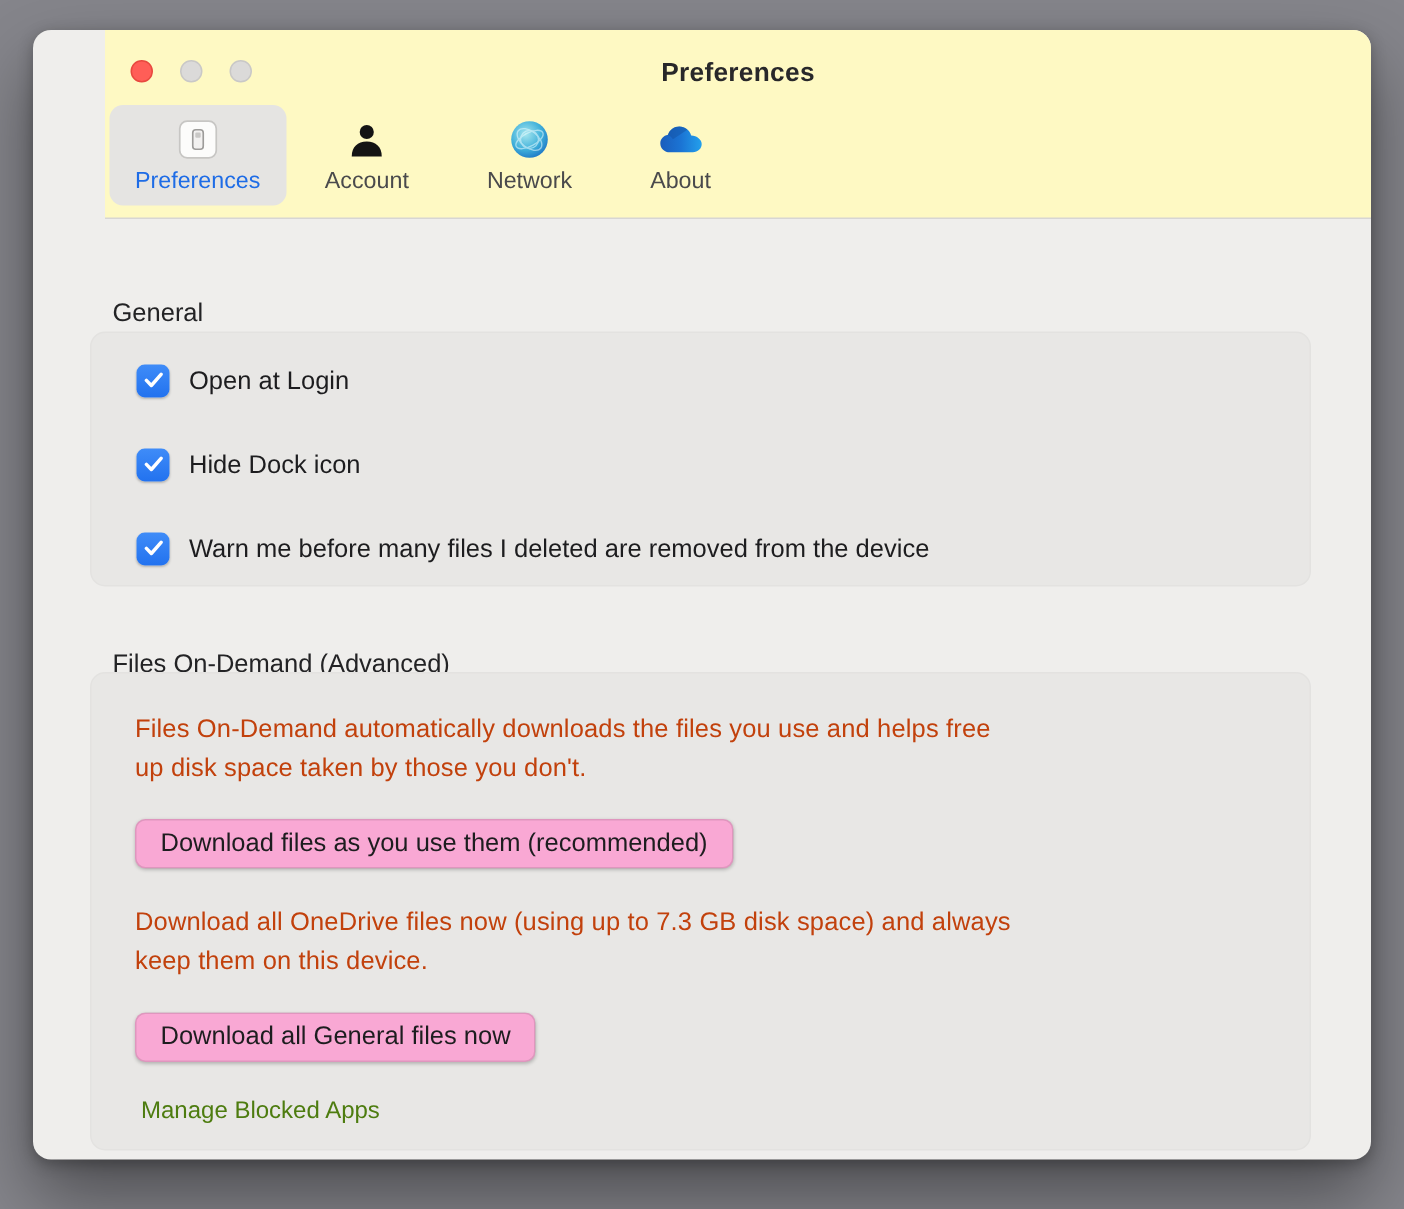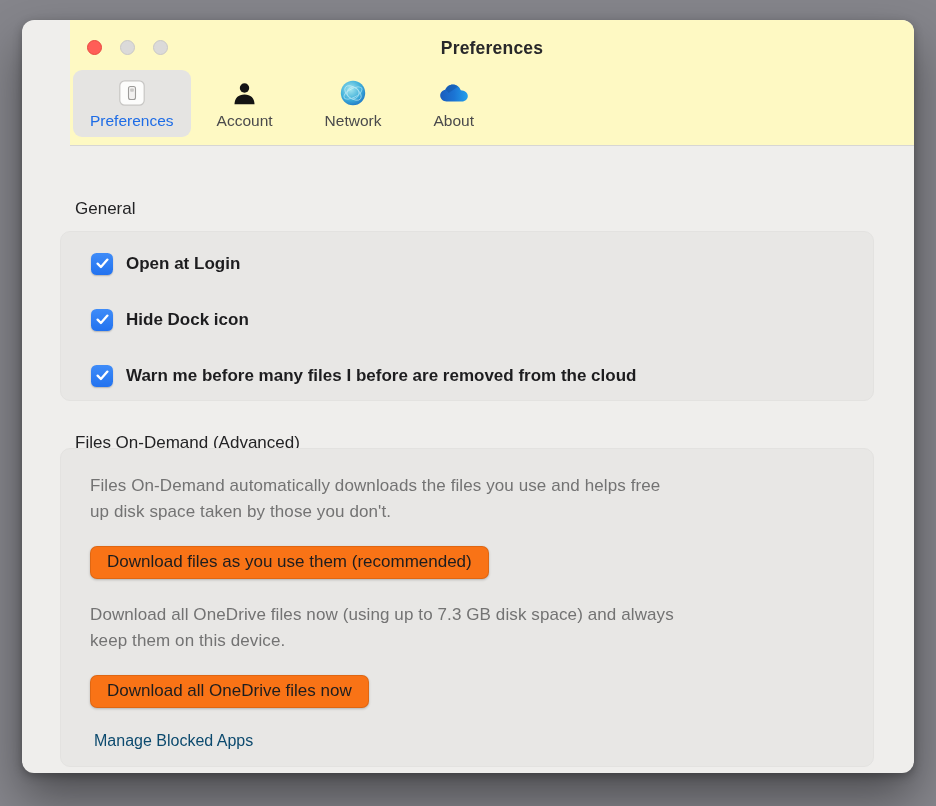--- a/index.html
+++ b/index.html
@@ -38,44 +38,44 @@
   .tab.selected .tlabel{color:#1e6ce6;}
   
   .content{position:absolute;top:127px;left:0;right:0;bottom:0;margin-top:24px;}
   .sec-heading{position:absolute;left:53px;font-size:17px;color:#232325;}
   #h-general{top:28px;}
   #h-fod{top:262px;}
   .groupbox{
     position:absolute;left:38px;width:814px;background:#e8e7e5;
     border:1px solid #e3e2e0;border-radius:10px;box-sizing:border-box;
   }
-  #box-general{top:60px;height:170px;padding:20px 30px;font-weight:bold;}
+  #box-general{top:50px;height:170px;padding:20px 30px;}
   #box-fod{top:277px;height:319px;padding:24px 29px 12px;}
   .check-row{display:flex;align-items:center;gap:13px;height:23px;margin-bottom:33px;}
   .check-row:last-child{margin-bottom:0;}
   .checkbox{
     width:22px;height:22px;border-radius:5.5px;flex:0 0 auto;
     background:linear-gradient(#3f8cf8,#2272ef);
     display:flex;align-items:center;justify-content:center;
     box-shadow:0 1px 1.5px rgba(0,0,0,0.22);
   }
   .check-label{font-size:17px;color:#1d1d1f;}
   .fod-text{
-    font-size:17px;line-height:26px;color:#737373;margin:0 0 21px;
+    font-size:17px;line-height:26px;color:#c2410c;margin:0 0 21px;
     white-space:pre-line;letter-spacing:0.1px;
   }
   .btn-row{margin:0 0 23px;}
   .btn-row.second{margin-bottom:24px;}
   .mac-btn{
-    display:inline-block;background:#f97316;border:1px solid rgba(0,0,0,0.10);
+    display:inline-block;background:#f9a8d4;border:1px solid rgba(0,0,0,0.10);
     border-radius:7px;padding:5px 16px 6px;font-size:17px;color:#1d1d1f;
     font-family:"Liberation Sans", sans-serif;
     box-shadow:0 1px 2.5px rgba(0,0,0,0.22);cursor:default;
   }
-  .blocked-link{margin-left:4px;font-size:16px;color:#0c4a6e;cursor:pointer;}
+  .blocked-link{margin-left:4px;font-size:16px;color:#4d7c0f;cursor:pointer;}
 </style>
 </head>
 <body>
 
 <div class="window">
 
   <div class="header">
     <div class="traffic">
       <div class="light close"></div>
       <div class="light dim"></div>
@@ -169,34 +169,34 @@
             </svg>
         </div>
         <div class="check-label">Hide Dock icon</div>
       </div>
       <div class="check-row">
         <div class="checkbox">
           <svg width="13" height="11" viewBox="0 0 13 11">
               <path d="M1.6 5.6 L4.9 9 L11.4 1.6" fill="none" stroke="#fff" stroke-width="2.3" stroke-linecap="round" stroke-linejoin="round"></path>
             </svg>
         </div>
-        <div class="check-label">Warn me before many files I before are removed from the cloud</div>
+        <div class="check-label">Warn me before many files I deleted are removed from the device</div>
       </div>
     </div>
 
     <div class="sec-heading" id="h-fod">Files On-Demand (Advanced)</div>
 
     <div class="groupbox" id="box-fod">
       <p class="fod-text">Files On-Demand automatically downloads the files you use and helps free
 up disk space taken by those you don't.</p>
       <div class="btn-row">
         <button class="mac-btn">Download files as you use them (recommended)</button>
       </div>
       <p class="fod-text">Download all OneDrive files now (using up to 7.3 GB disk space) and always
 keep them on this device.</p>
       <div class="btn-row second">
-        <button class="mac-btn">Download all OneDrive files now</button>
+        <button class="mac-btn">Download all General files now</button>
       </div>
       <div class="blocked-link">Manage Blocked Apps</div>
     </div>
 
   </div>
 </div>
 
 </body></html>

